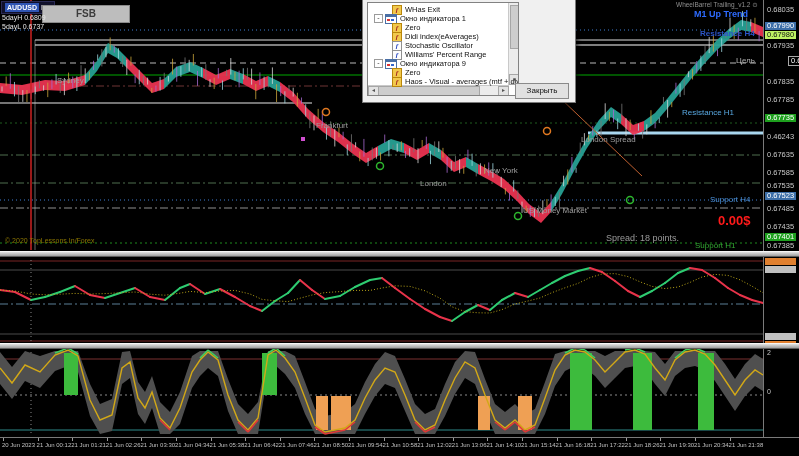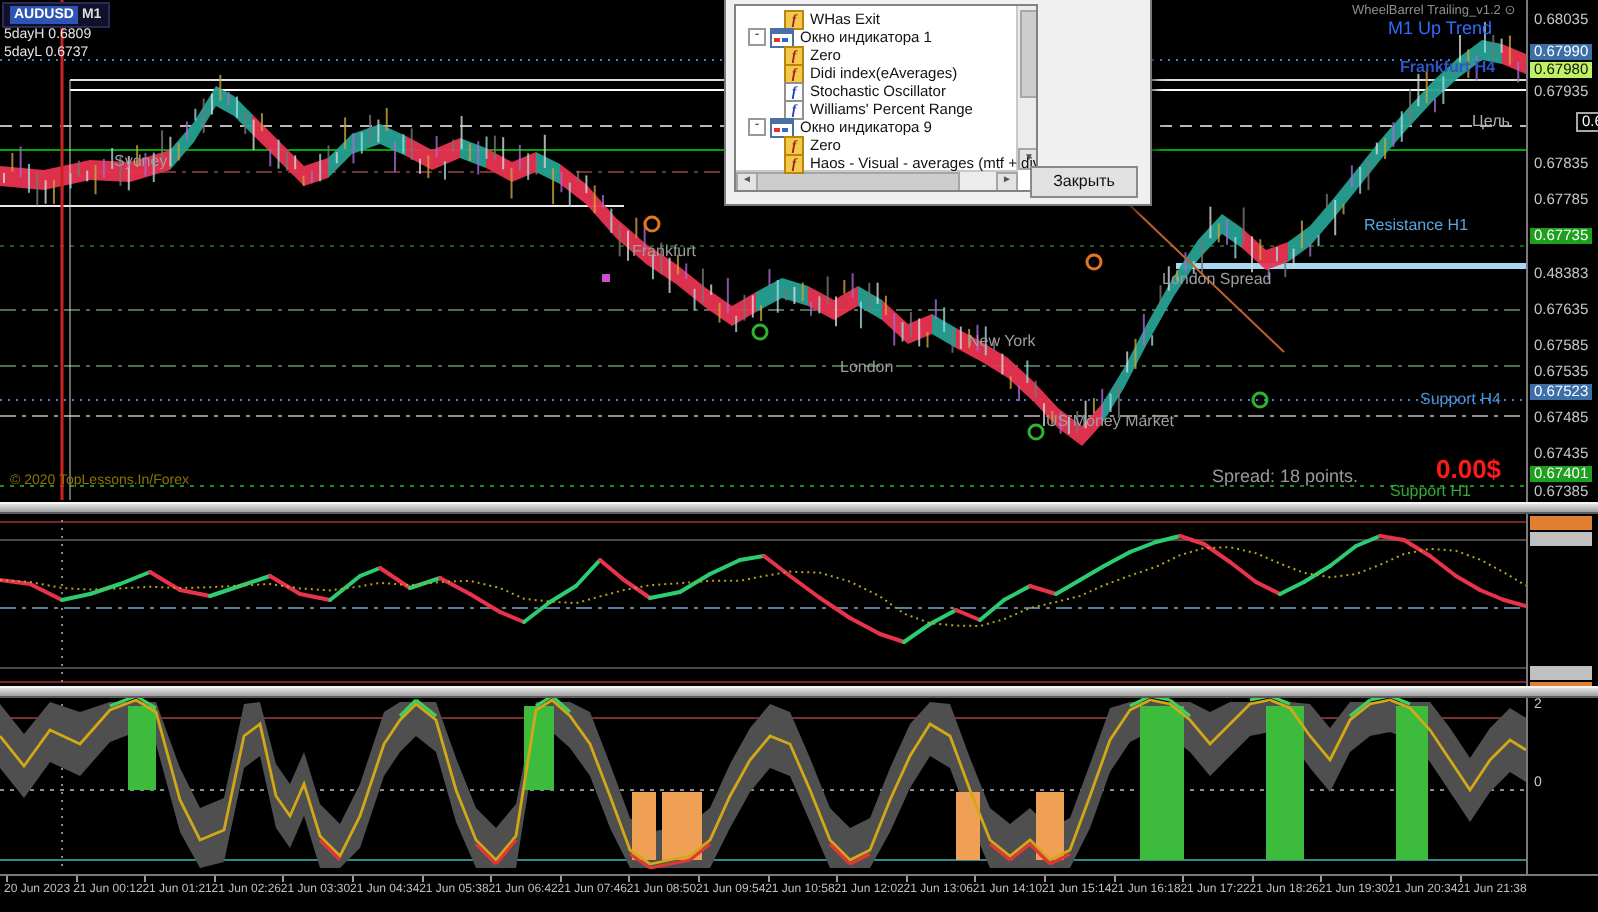--- a/index.html
+++ b/index.html
@@ -27,21 +27,21 @@
   #time-axis{left:0;top:437px;width:799px;height:19px;background:#000;border-top:1px solid #7a7a7a;z-index:4;}
   .time-label{position:absolute;top:4px;font-size:6px;color:#c0c0c0;white-space:nowrap;}
   .time-tick{position:absolute;top:0;width:1px;height:3px;background:#9a9a9a;}
   
   .splitter{left:0;width:799px;height:4px;background:linear-gradient(#e3e3e3,#9e9e9e);
     border-top:1px solid #f5f5f5;border-bottom:1px solid #5c5c5c;z-index:6;}
   
   .session-label{color:#9e9e9e;font-size:8px;z-index:3;white-space:nowrap;}
   .lvl{font-size:8px;z-index:3;white-space:nowrap;}
   #watermark{color:#8f8f8f;font-size:6.5px;z-index:3;}
-  #trend-label{color:#2e6bff;font-size:9px;font-weight:normal;z-index:3;}
+  #trend-label{color:#2e6bff;font-size:9px;font-weight:bold;z-index:3;}
   #copyright{color:#8b7500;font-size:7px;z-index:3;}
   #spread-label{color:#9a9a9a;font-size:9px;z-index:3;}
   #pnl-label{color:#ff1a1a;font-size:13px;font-weight:bold;z-index:3;}
   
   #indicators-dialog{left:362px;top:0;width:212px;height:102px;background:#f0f0f0;
     border:1px solid #7a7a7a;border-top:none;box-shadow:2px 3px 4px rgba(0,0,0,.6);z-index:10;}
   #tree-list{position:absolute;left:4px;top:2px;width:150px;height:92px;background:#fff;
     border:1px solid #828282;overflow:hidden;}
   .tree-row{position:absolute;left:0;height:9px;display:flex;align-items:center;white-space:nowrap;}
   .tree-row .lbl{font-size:7.5px;color:#111;margin-left:3px;}
@@ -443,55 +443,56 @@
       <line x1="675" y1="358" x2="685" y2="350" stroke="#3fd05f" stroke-width="1.6"></line>
       <line x1="685" y1="350" x2="695" y2="348" stroke="#3fd05f" stroke-width="1.6"></line>
       <line x1="695" y1="348" x2="705" y2="352" stroke="#3fd05f" stroke-width="1.6"></line>
       <line x1="35" y1="40" x2="35" y2="250" stroke="#cfcfcf" opacity="0.5"></line>
     </svg>
 
   <div class="abs" id="symbol-tab">
     <span class="chip">AUDUSD</span>
     <span class="tf">M1</span>
   </div>
+  <div class="abs" id="fsb-button">FSB</div>
   <div class="abs day-line" style="top:14px">5dayH 0.6809</div>
   <div class="abs day-line" style="top:23px">5dayL 0.6737</div>
 
   <div class="abs" id="watermark" style="left:676px;top:1px">WheelBarrel Trailing_v1.2 ⊙</div>
   <div class="abs" id="trend-label" style="left:694px;top:9px">M1 Up Trend</div>
 
   <div class="abs lvl" style="left:736px;top:56px;color:#b0b0b0">Цель</div>
-  <div class="abs lvl" style="left:700px;top:29px;color:#2d55c8;font-weight:bold">Frankfurt H4</div>
+  <div class="abs lvl" style="left:700px;top:29px;color:#2d55c8;font-weight:bold">Resistance H4</div>
   <div class="abs lvl" style="left:682px;top:108px;color:#58a7e0">Resistance H1</div>
   <div class="abs lvl" style="left:710px;top:195px;color:#4a90d9">Support H4</div>
   <div class="abs lvl" style="left:695px;top:241px;color:#33aa33">Support H1</div>
 
   <div class="abs" id="copyright" style="left:5px;top:237px">© 2020 TopLessons.In/Forex</div>
   <div class="abs" id="spread-label" style="left:606px;top:233px">Spread: 18 points.</div>
-  <div class="abs" id="pnl-label" style="left:718px;top:227px">0.00$</div>
+  <div class="abs" id="pnl-label" style="left:718px;top:213px">0.00$</div>
 
   <div class="abs" id="sessions">
       <div class="abs session-label" style="left: 57px; top: 76px;">Sydney</div>
       <div class="abs session-label" style="left: 316px; top: 121px;">Frankfurt</div>
       <div class="abs session-label" style="left: 420px; top: 179px;">London</div>
       <div class="abs session-label" style="left: 484px; top: 166px;">New York</div>
       <div class="abs session-label" style="left: 523px; top: 206px;">US Money Market</div>
       <div class="abs session-label" style="left: 581px; top: 135px;">London Spread</div>
     </div>
 
   <div class="abs" id="price-scale">
       <div class="price-label plain" style="top: 6px;">0.68035</div>
       <div class="price-label bid" style="top: 22px;">0.67990</div>
       <div class="price-label ask" style="top: 31px;">0.67980</div>
       <div class="price-label plain" style="top: 42px;">0.67935</div>
       <div class="price-label boxed" style="top: 56px; margin-left: 23px;">0.67890</div>
       <div class="price-label plain" style="top: 78px;">0.67835</div>
       <div class="price-label plain" style="top: 96px;">0.67785</div>
       <div class="price-label green" style="top: 114px;">0.67735</div>
-      <div class="price-label plain" style="top: 133px;">0.48383</div>
+      <div class="price-label plain" style="top: 133px;">0.46243</div>
       <div class="price-label plain" style="top: 151px;">0.67635</div>
       <div class="price-label plain" style="top: 169px;">0.67585</div>
       <div class="price-label plain" style="top: 182px;">0.67535</div>
       <div class="price-label bid" style="top: 192px;">0.67523</div>
       <div class="price-label plain" style="top: 205px;">0.67485</div>
       <div class="price-label plain" style="top: 223px;">0.67435</div>
       <div class="price-label green" style="top: 233px;">0.67401</div>
       <div class="price-label plain" style="top: 242px;">0.67385</div>
       <div class="scale-box" style="top: 258px; background: rgb(224, 128, 48);"></div>
       <div class="scale-box" style="top: 266px; background: rgb(192, 192, 192);"></div>

